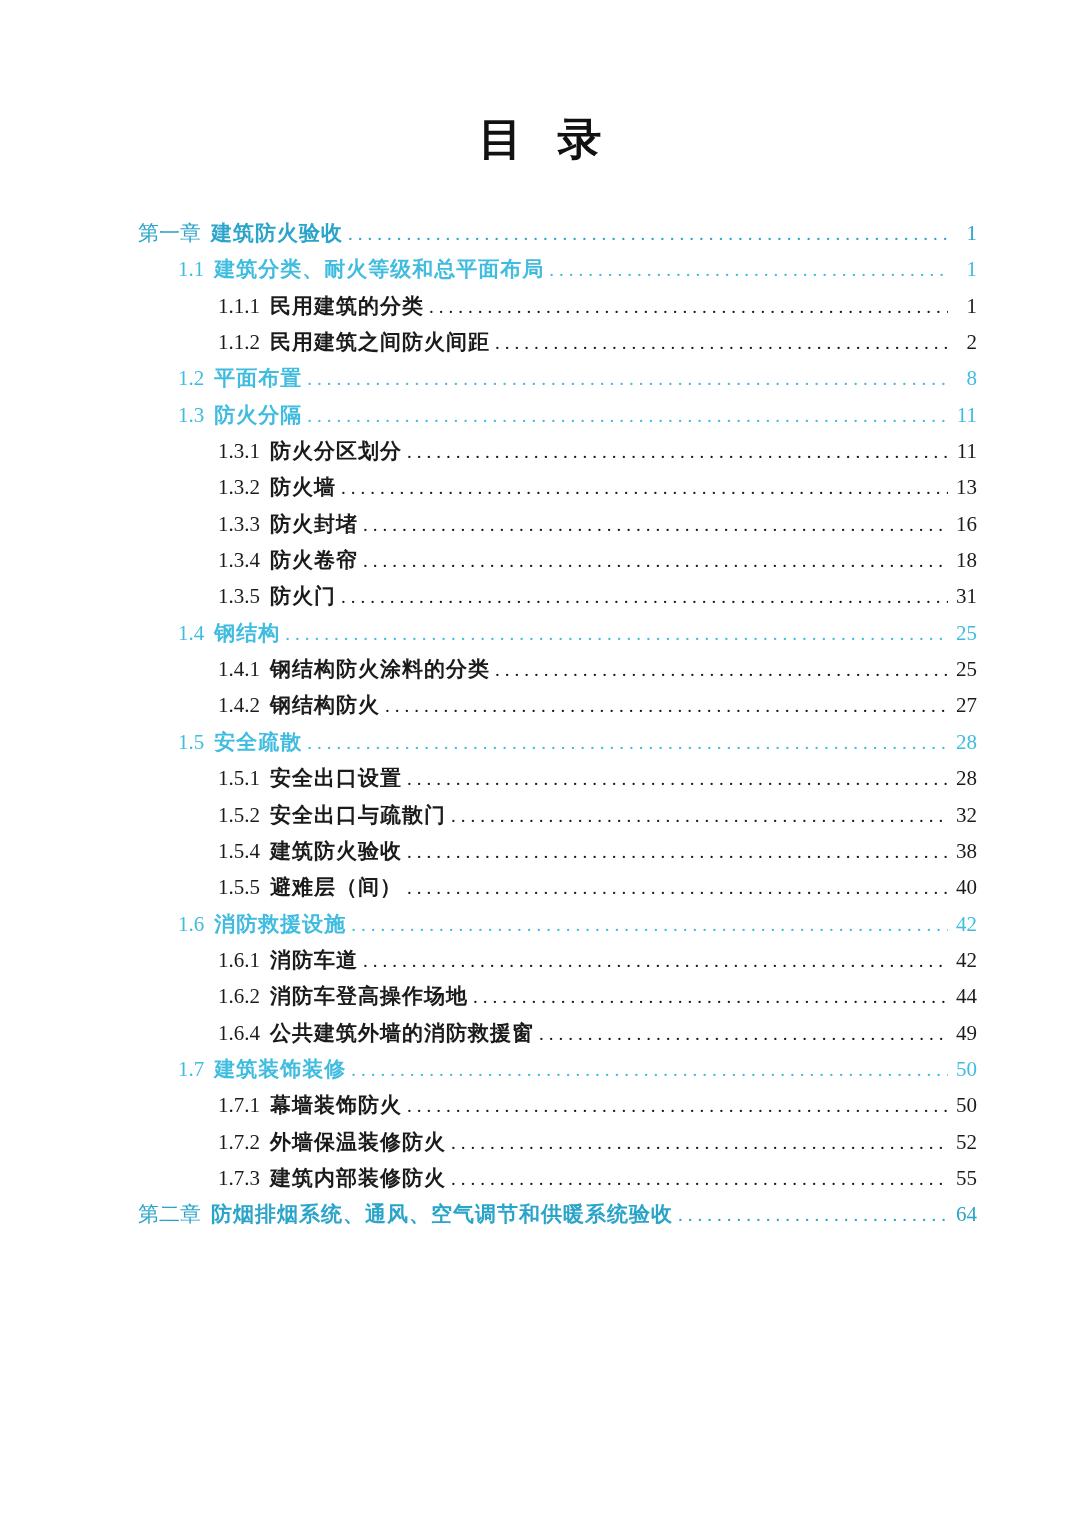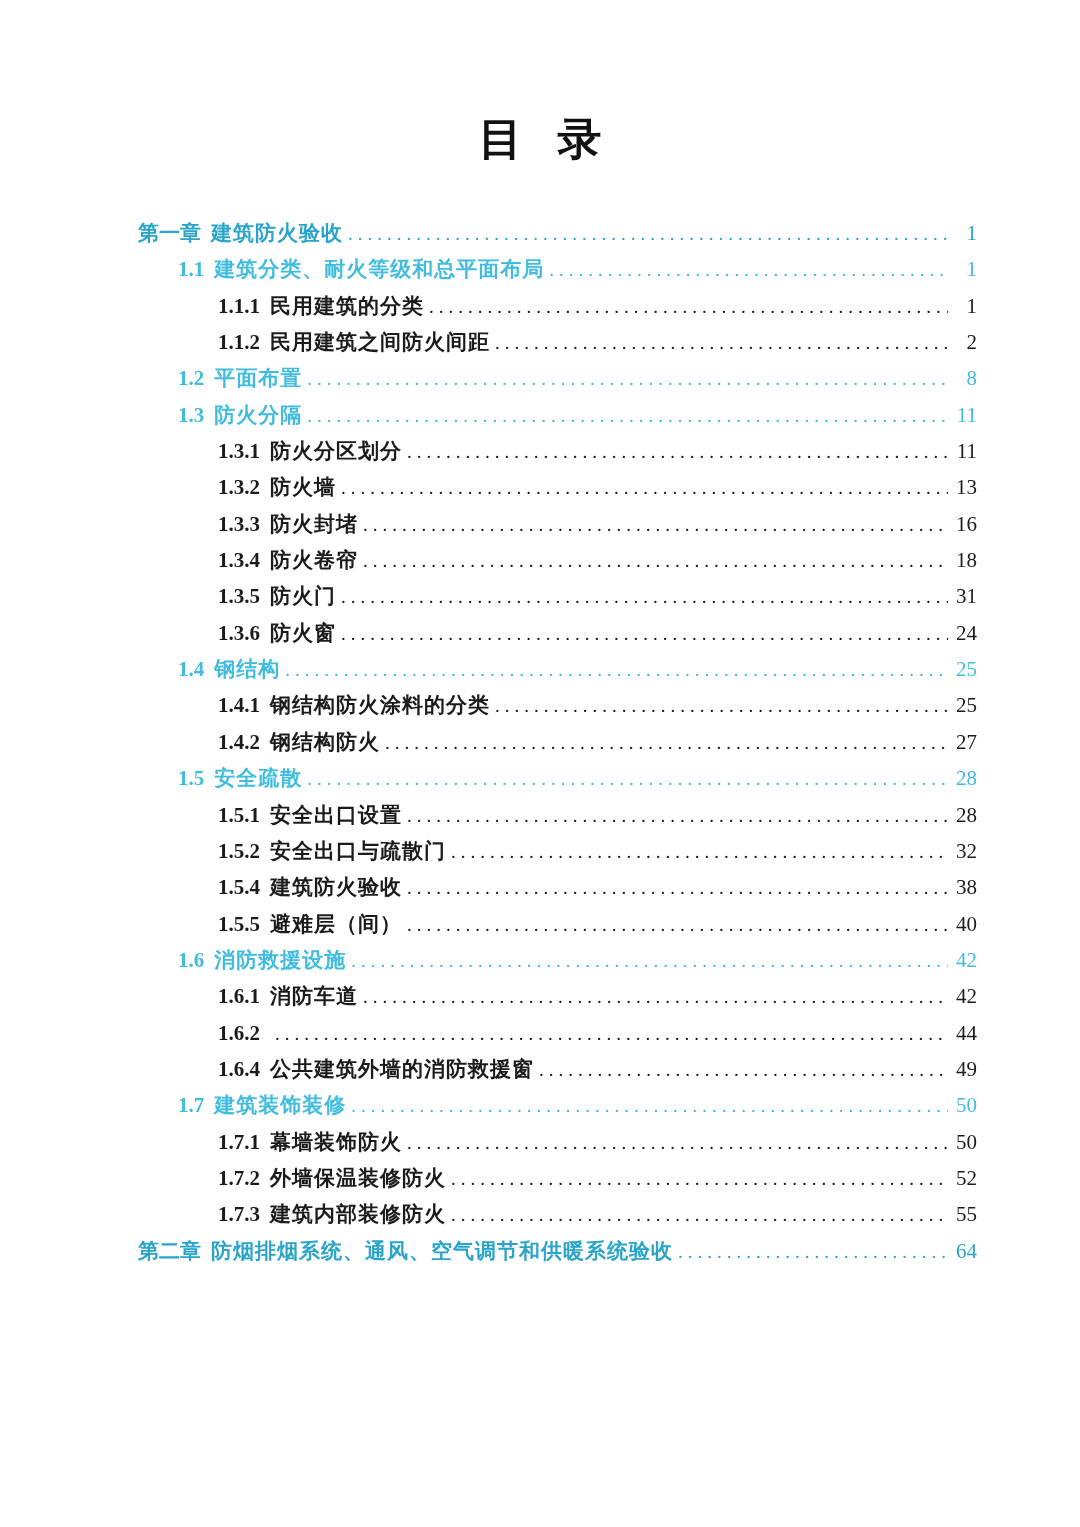--- a/index.html
+++ b/index.html
@@ -40,21 +40,21 @@
     align-items: baseline;
     height: 36.35px;
     line-height: 36.35px;
     font-size: 21px;
     white-space: nowrap;
   }
   .toc-row.level-1 { padding-left: 0;    color: var(--chapter-color); }
   .toc-row.level-2 { padding-left: 40px; color: var(--section-color); }
   .toc-row.level-3 { padding-left: 80px; color: var(--body-color); }
   .toc-num {
-    font-weight: 700;
+    font-weight: 400;
     margin-right: 10px;
   }
   .toc-title {
     font-weight: 700;
     letter-spacing: 1px;
   }
   .toc-dots {
     flex: 1 1 auto;
     overflow: hidden;
     white-space: nowrap;
@@ -138,26 +138,20 @@
         <span class="toc-title">防火卷帘</span>
         <span class="toc-dots"></span>
         <span class="toc-page">18</span>
       </div>
       <div class="toc-row level-3">
         <span class="toc-num">1.3.5</span>
         <span class="toc-title">防火门</span>
         <span class="toc-dots"></span>
         <span class="toc-page">31</span>
       </div>
-      <div class="toc-row level-3">
-        <span class="toc-num">1.3.6</span>
-        <span class="toc-title">防火窗</span>
-        <span class="toc-dots"></span>
-        <span class="toc-page">24</span>
-      </div>
       <div class="toc-row level-2">
         <span class="toc-num">1.4</span>
         <span class="toc-title">钢结构</span>
         <span class="toc-dots"></span>
         <span class="toc-page">25</span>
       </div>
       <div class="toc-row level-3">
         <span class="toc-num">1.4.1</span>
         <span class="toc-title">钢结构防火涂料的分类</span>
         <span class="toc-dots"></span>
@@ -206,20 +200,21 @@
         <span class="toc-page">42</span>
       </div>
       <div class="toc-row level-3">
         <span class="toc-num">1.6.1</span>
         <span class="toc-title">消防车道</span>
         <span class="toc-dots"></span>
         <span class="toc-page">42</span>
       </div>
       <div class="toc-row level-3">
         <span class="toc-num">1.6.2</span>
+        <span class="toc-title">消防车登高操作场地</span>
         <span class="toc-dots"></span>
         <span class="toc-page">44</span>
       </div>
       <div class="toc-row level-3">
         <span class="toc-num">1.6.4</span>
         <span class="toc-title">公共建筑外墙的消防救援窗</span>
         <span class="toc-dots"></span>
         <span class="toc-page">49</span>
       </div>
       <div class="toc-row level-2">

